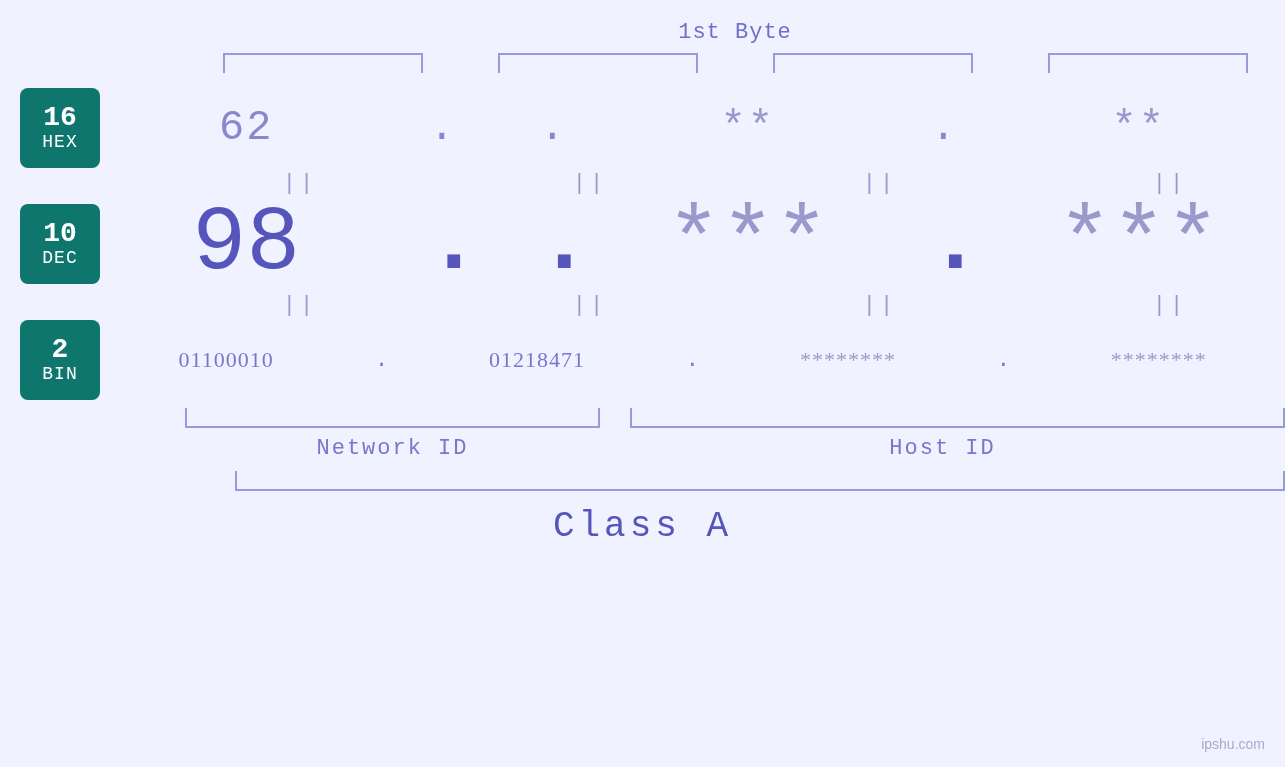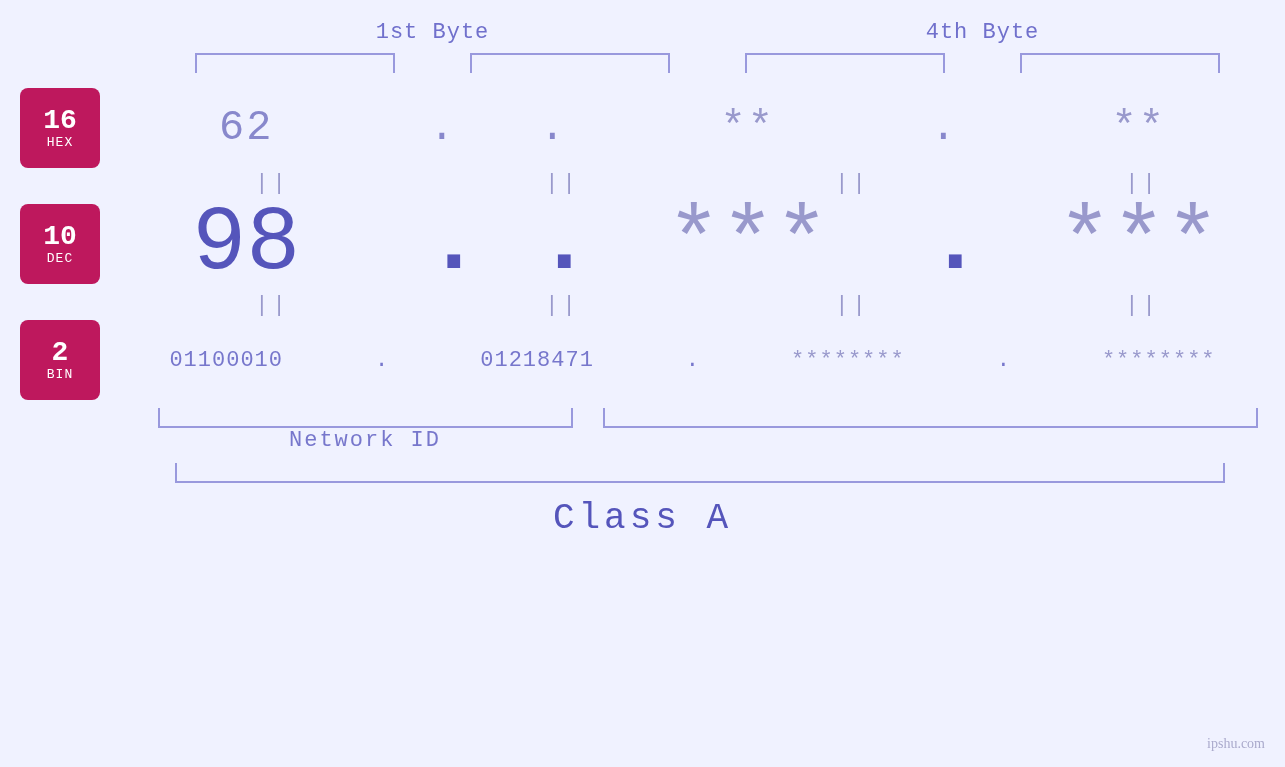--- a/index.html
+++ b/index.html
@@ -12,21 +12,21 @@
       overflow: hidden;
       position: relative;
     }
 
     .container {
       width: 1285px;
       height: 767px;
       position: relative;
       display: flex;
       flex-direction: column;
-      align-items: center;
+      align-items: flex-end;
     }
 
     
     .byte-headers {
       display: flex;
       width: 1100px;
       margin-left: 130px;
       margin-top: 20px;
       justify-content: space-around;
     }
@@ -62,40 +62,40 @@
       align-items: center;
       width: 1285px;
       padding: 0 20px;
       margin-bottom: 0;
     }
 
     
     .base-badge {
       width: 80px;
       height: 80px;
-      background-color: #be185d;
+      background-color: #0f766e;
       border-radius: 8px;
       display: flex;
       flex-direction: column;
       align-items: center;
       justify-content: center;
       flex-shrink: 0;
       margin-right: 20px;
       font-family: Liberation Mono, monospace;
     }
 
     .base-number {
       font-size: 28px;
       font-weight: bold;
       color: white;
       line-height: 1;
     }
 
     .base-label {
-      font-size: 13px;
+      font-size: 18px;
       color: white;
       letter-spacing: 1px;
     }
 
     
     .values-area {
       display: flex;
       align-items: center;
       flex: 1;
       justify-content: space-around;
@@ -138,20 +138,21 @@
       font-size: 90px;
       font-weight: bold;
       color: #5555bb;
     }
 
     
     .bin-value {
       font-size: 22px;
       color: #7777cc;
       letter-spacing: 1px;
+      font-family: Liberation Serif, serif;
     }
 
     .bin-dot {
       font-size: 22px;
       color: #7777cc;
     }
 
     
     .equals-row {
       display: flex;
@@ -192,20 +193,21 @@
       border-bottom: 2px solid #9999dd;
       border-left: 2px solid #9999dd;
       border-right: 2px solid #9999dd;
     }
 
     
     .id-labels {
       display: flex;
       width: 1100px;
       margin-left: 130px;
+      margin-top: 8px;
     }
 
     .network-id-label {
       width: 415px;
       text-align: center;
       font-size: 22px;
       color: #7777cc;
       letter-spacing: 2px;
     }
 
@@ -228,41 +230,40 @@
       font-family: Liberation Mono, monospace;
     }
 
     
     .watermark {
       position: absolute;
       bottom: 15px;
       right: 20px;
       font-size: 14px;
       color: #aaaacc;
-      font-family: Liberation Serif, serif;
+      font-family: Liberation Sans, sans-serif;
     }
 
     
     .asterisk {
       color: #9999cc;
     }
 
     .dec-row-wrapper {
       margin-top: -5px;
       margin-bottom: -5px;
     }
   </style>
 </head>
 <body>
 
 <div class="container">
 
   <div class="byte-headers">
     <div class="byte-header">1st Byte</div>
-    <div class="byte-header">4th Byte</div>
   </div>
 
   <div class="brackets-top">
     <div class="bracket-top"></div>
     <div class="bracket-top"></div>
     <div class="bracket-top"></div>
     <div class="bracket-top"></div>
   </div>
 
   <div class="data-row" style="margin-top: 15px;">
@@ -332,20 +333,21 @@
   </div>
 
   <div style="display:flex; width:1100px; margin-left:130px; margin-top: 8px;">
     <div class="bracket-bottom-network"></div>
     <div class="bracket-bottom-gap"></div>
     <div class="bracket-bottom-host"></div>
   </div>
 
   <div class="id-labels">
     <div class="network-id-label">Network ID</div>
+    <div class="host-id-label">Host ID</div>
   </div>
 
   <div style="width:1050px; margin-left:115px; margin-top:10px; height:20px; border-bottom: 2px solid #9999dd; border-left: 2px solid #9999dd; border-right: 2px solid #9999dd;"></div>
 
   <div class="class-label">Class A</div>
 
   <div class="watermark">ipshu.com</div>
 
 </div>
 

